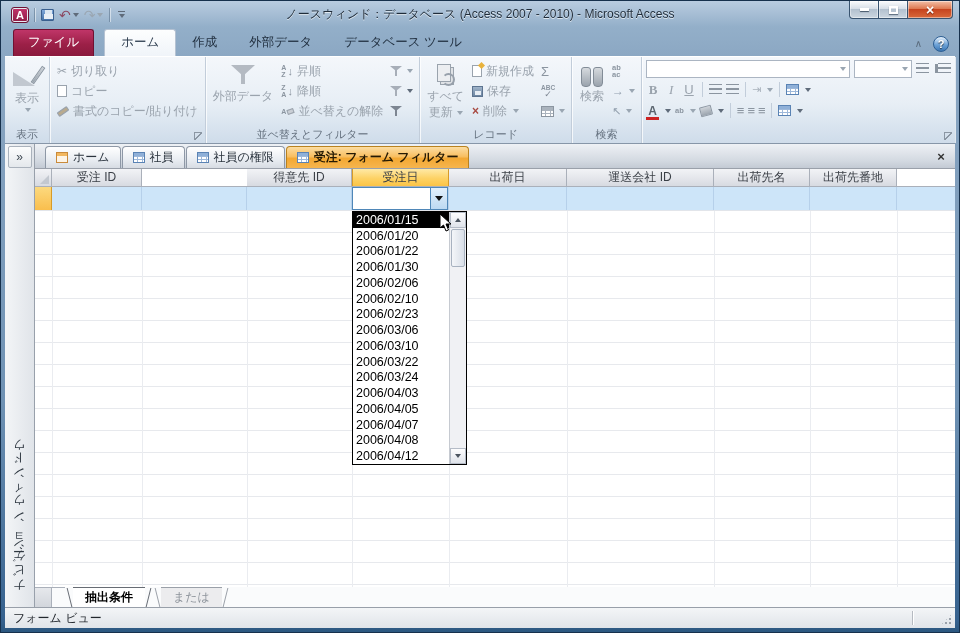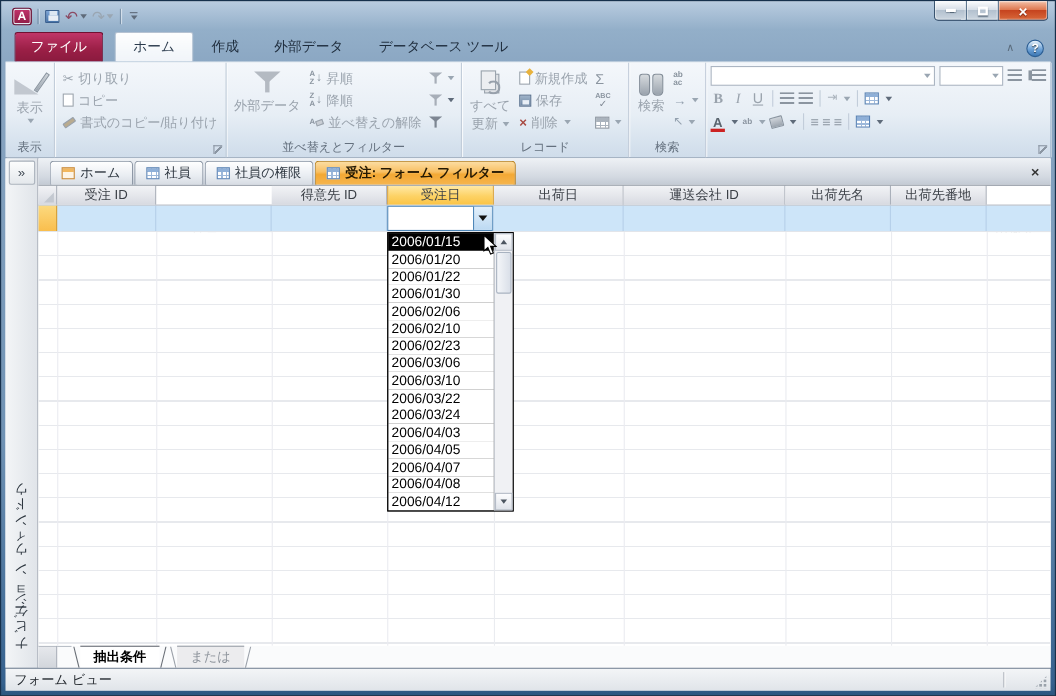--- a/index.html
+++ b/index.html
@@ -167,21 +167,21 @@
   .combo{width:100%;height:100%;display:flex;border:1px solid #4f87b8;background:#fff;}
   .combo-box{flex:1;}
   .combo-btn{width:17px;background:linear-gradient(#e3f0fb,#bcd9f2);border-left:1px solid #4f87b8;display:flex;align-items:center;justify-content:center;}
   .tri-down{width:0;height:0;border-left:4px solid transparent;border-right:4px solid transparent;border-top:5px solid #111;}
 
   .grid-body{flex:1;position:relative;background:
      repeating-linear-gradient(to bottom,transparent 0 21px,#e7e9ed 21px 22px),#fff;min-height:0;}
   .vline{position:absolute;top:0;bottom:0;width:1px;background:#eaecf0;}
 
   
-  .date-dropdown{position:absolute;left:317px;top:67px;width:115px;height:254px;border:1px solid #000;background:#404040;display:flex;z-index:20;}
+  .date-dropdown{position:absolute;left:317px;top:67px;width:115px;height:254px;border:1px solid #000;background:#14b8a6;display:flex;z-index:20;}
   .dd-items{flex:1;display:flex;flex-direction:column;overflow:hidden;}
   .dd-item{flex:1;font-size:12.5px;color:#000;padding-left:3px;display:flex;align-items:center;white-space:nowrap;background:#fff;}
   .dd-item.sel{background:#000;color:#fff;}
   .dd-scroll{width:17px;background:#f0f1f4;border-left:1px solid #c6cad1;display:flex;flex-direction:column;}
   .sc-btn{height:16px;background:linear-gradient(#fdfdfe,#dfe3ea);border:1px solid #b5bcc7;display:flex;align-items:center;justify-content:center;}
   .sc-btn.dn{margin-top:auto;}
   .tri-up-s{width:0;height:0;border-left:3px solid transparent;border-right:3px solid transparent;border-bottom:4px solid #4c5560;}
   .tri-dn-s{width:0;height:0;border-left:3px solid transparent;border-right:3px solid transparent;border-top:4px solid #4c5560;}
   .sc-thumb{height:38px;margin:1px;background:linear-gradient(to right,#f4f6f9,#d9dfe8);border:1px solid #a8b2c0;border-radius:2px;}
 
@@ -224,20 +224,21 @@
       <span class="qat-btn">
           <span class="redo-glyph">↷</span>
           <span class="dd dis"></span>
         </span>
       <span class="qat-sep"></span>
       <span class="qat-custom">
           <span class="bar"></span>
           <span class="dd"></span>
         </span>
     </div>
+    <div class="title-text">ノースウィンド：データベース (Access 2007 - 2010) - Microsoft Access</div>
     <div class="winbtns">
       <div class="winbtn min">
           <span class="glyph-min"></span>
         </div>
       <div class="winbtn max">
           <span class="glyph-max"></span>
         </div>
       <div class="winbtn close">
           <span class="glyph-close">×</span>
         </div>

